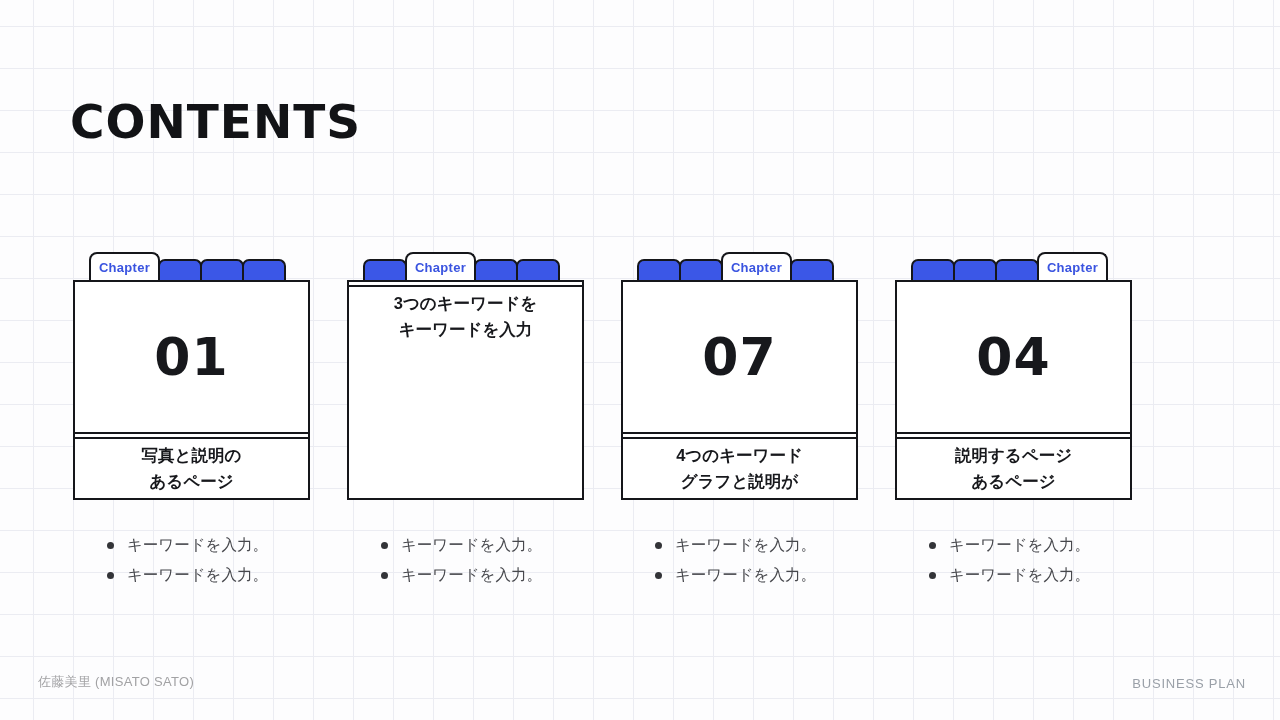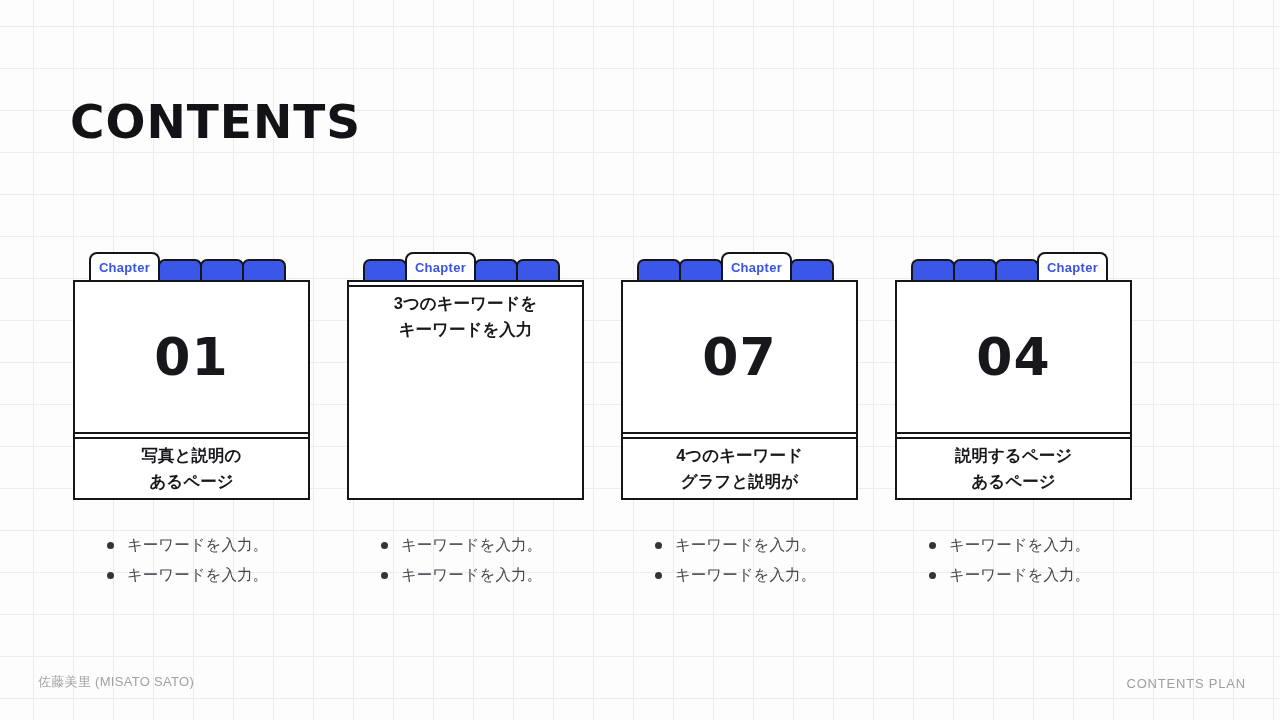--- a/index.html
+++ b/index.html
@@ -277,15 +277,15 @@
         <li>
           <span class="dot"></span>
           <span>キーワードを入力。</span>
         </li>
       </ul>
     </div>
 
   </div>
 
   <div class="footer-left">佐藤美里 (MISATO SATO)</div>
-  <div class="footer-right">CONTENTS PLAN</div>
+  <div class="footer-right">BUSINESS PLAN</div>
 
 </div>
 
 </body></html>

